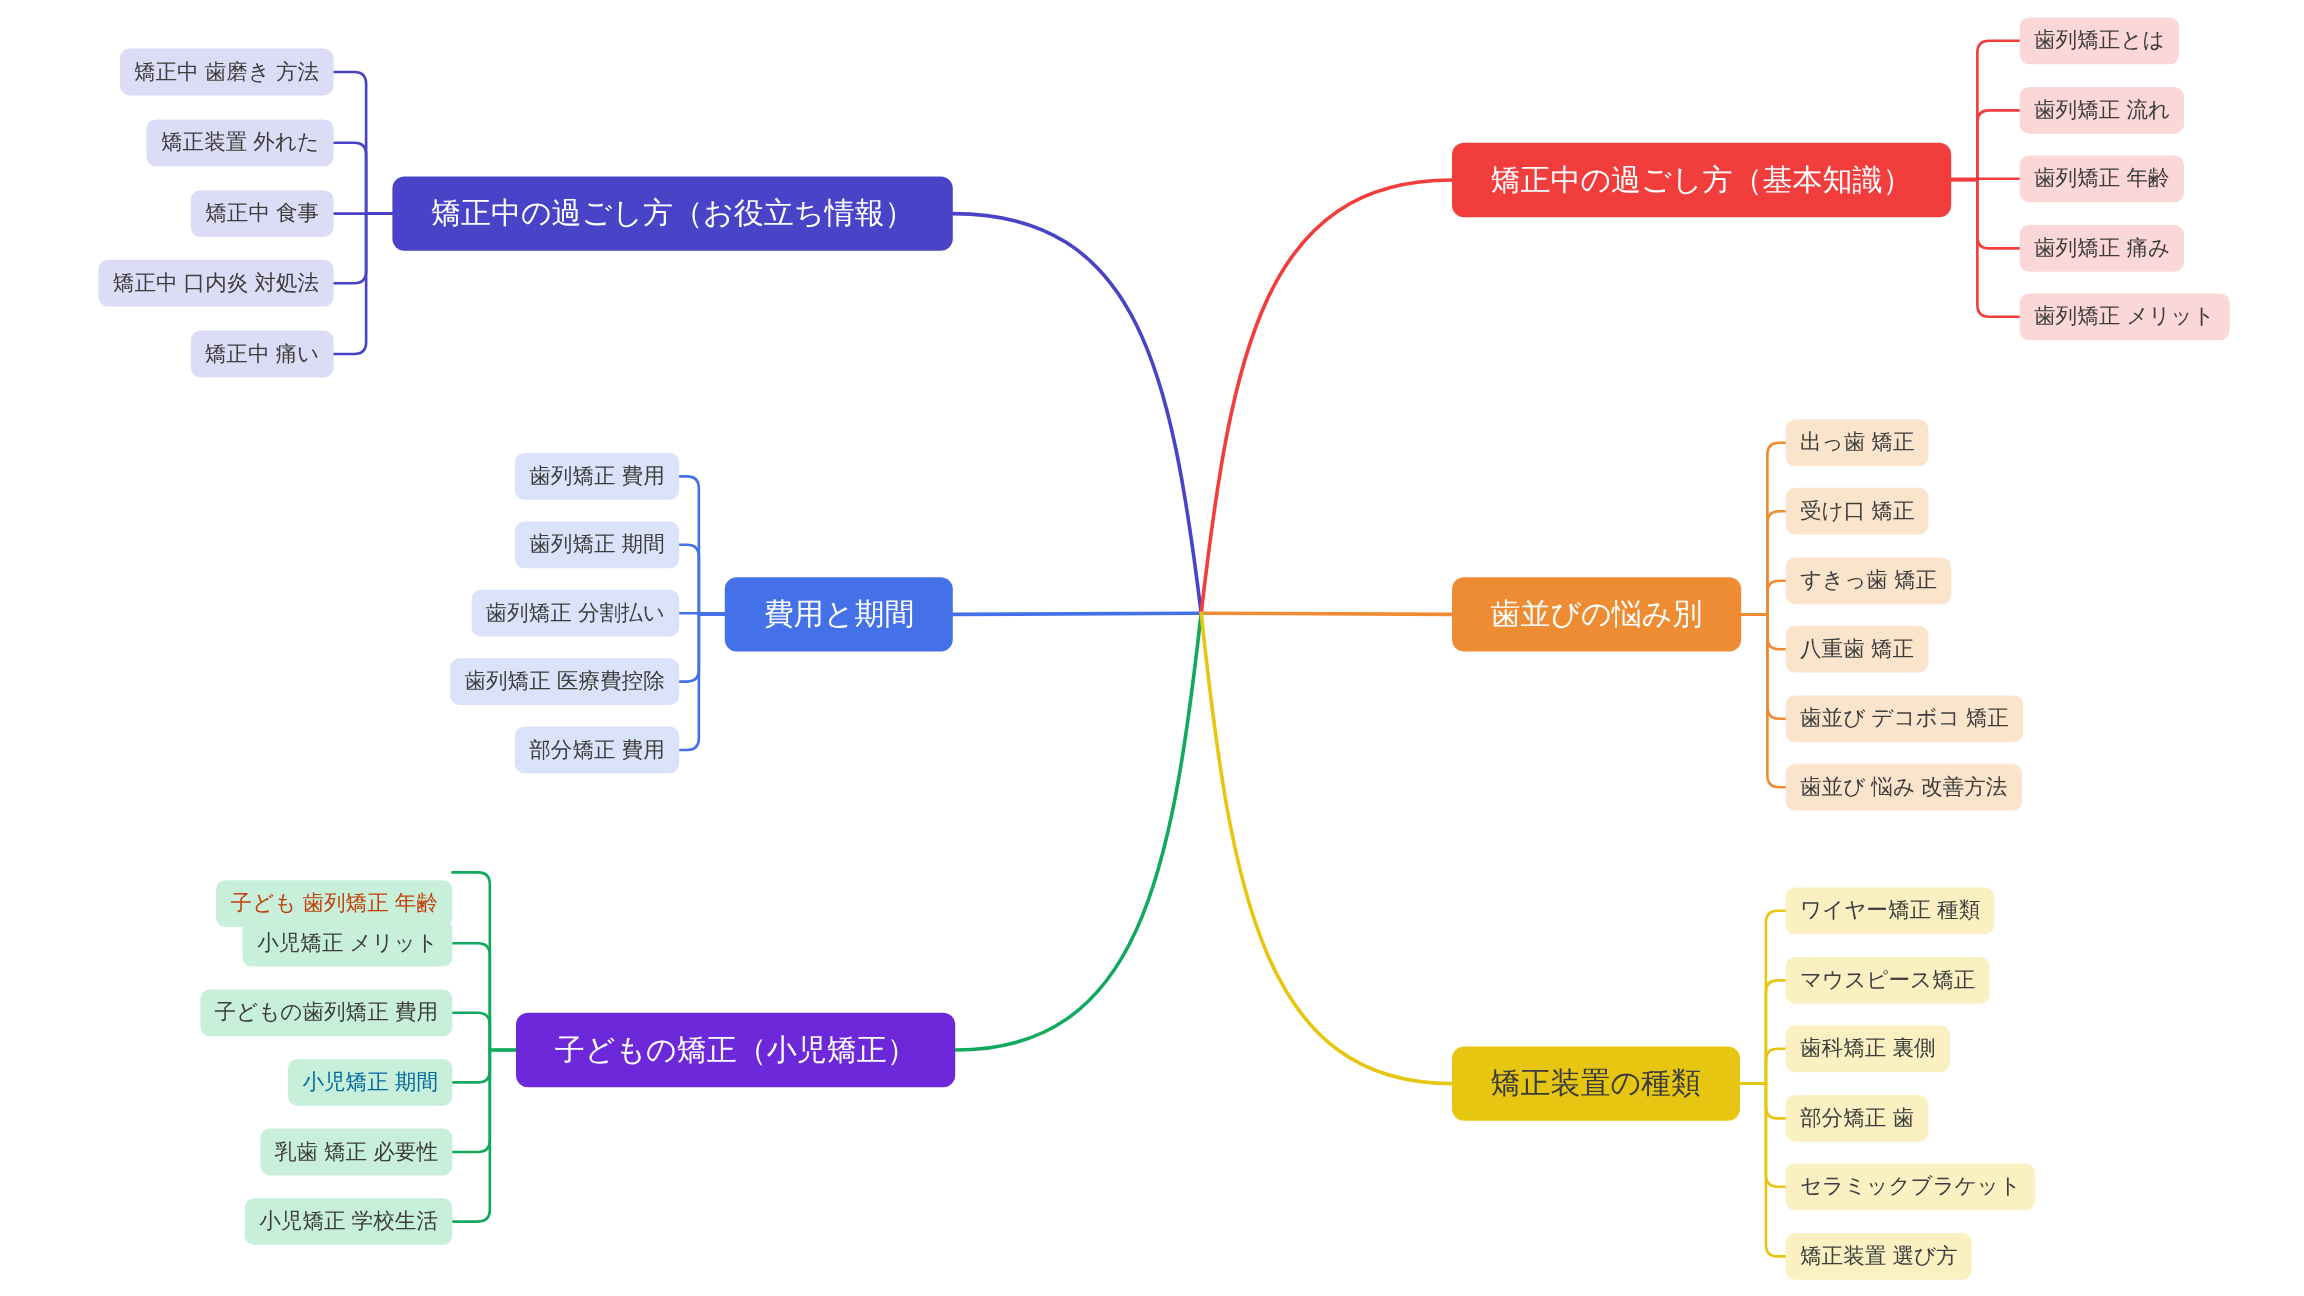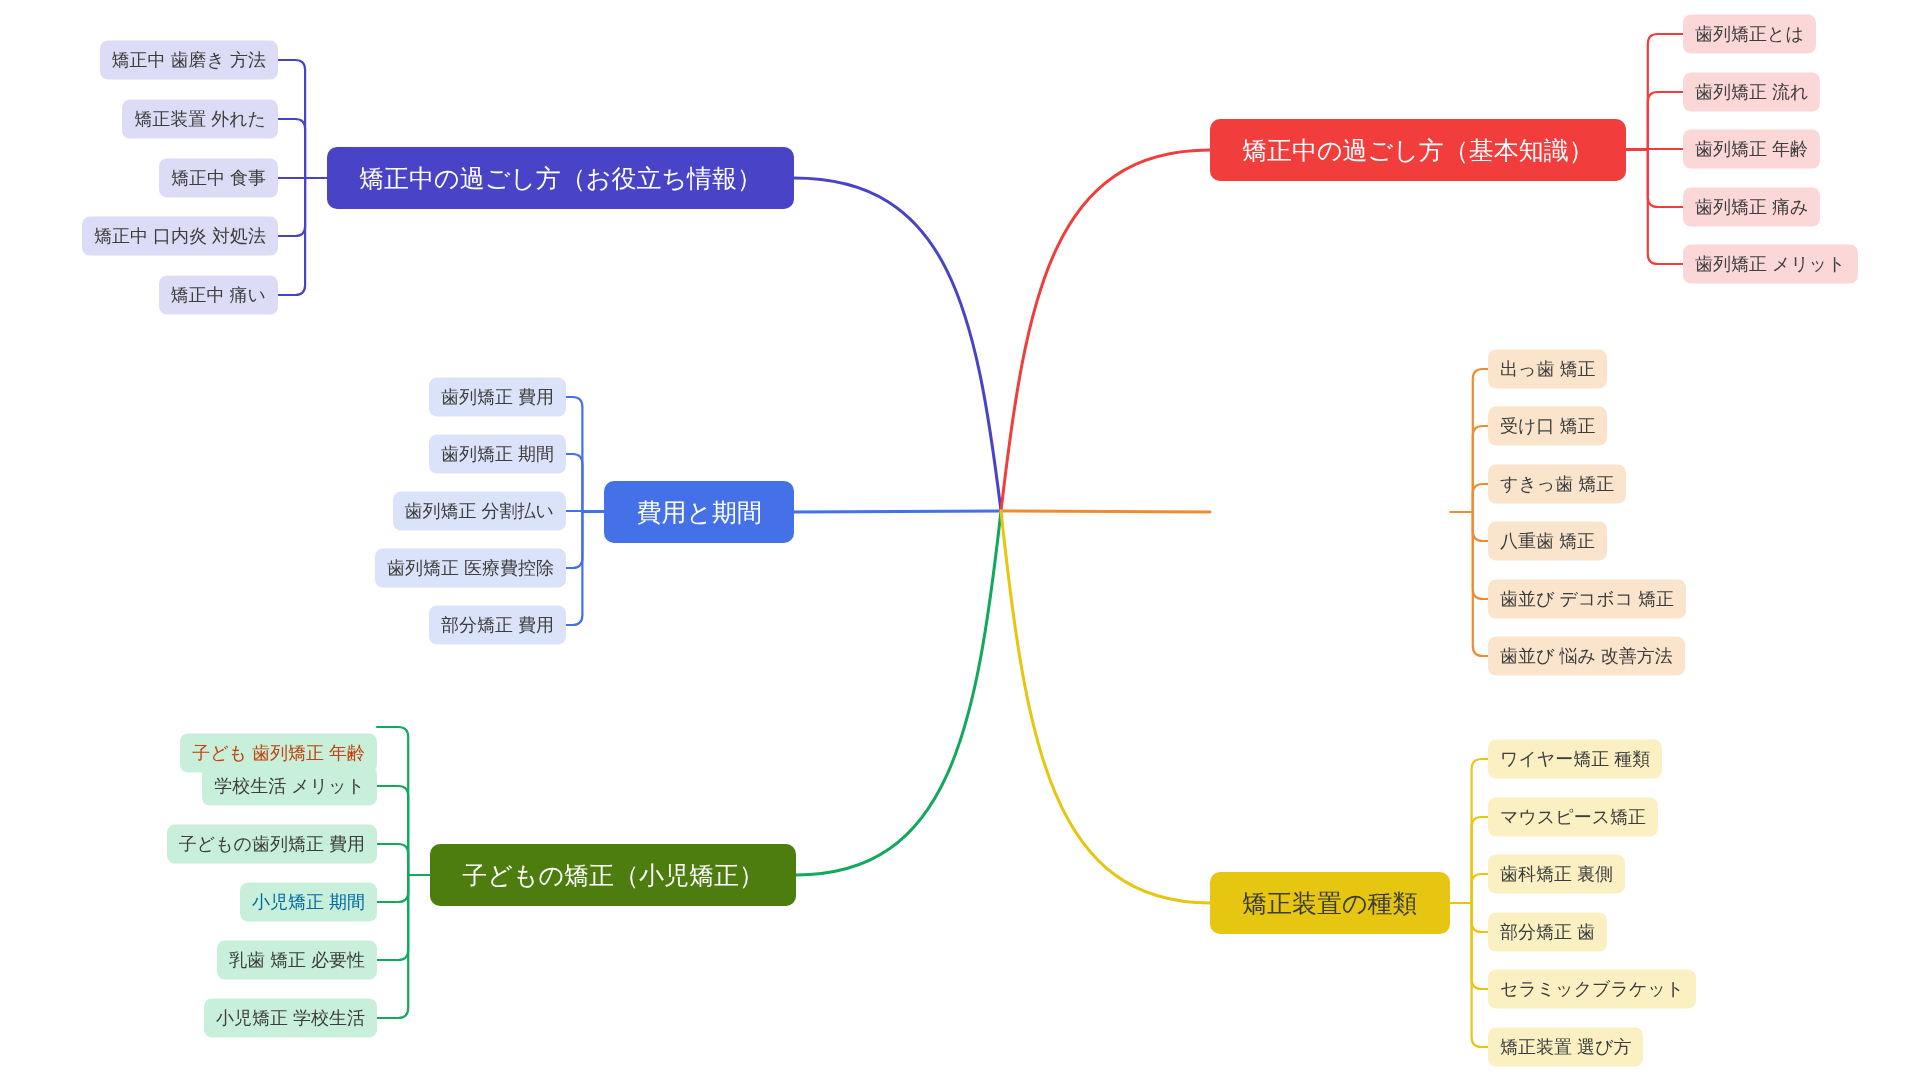--- a/index.html
+++ b/index.html
@@ -84,33 +84,34 @@
       <div class="node child-node" style="top: 119px; right: 1642px; background: rgb(221, 220, 246); color: rgb(61, 61, 61);">矯正装置 外れた</div>
       <div class="node child-node" style="top: 178px; right: 1642px; background: rgb(221, 220, 246); color: rgb(61, 61, 61);">矯正中 食事</div>
       <div class="node child-node" style="top: 236px; right: 1642px; background: rgb(221, 220, 246); color: rgb(61, 61, 61);">矯正中 口内炎 対処法</div>
       <div class="node child-node" style="top: 295px; right: 1642px; background: rgb(221, 220, 246); color: rgb(61, 61, 61);">矯正中 痛い</div>
       <div class="node branch-node" style="top: 512px; right: 1126px; background: rgb(68, 112, 232); color: rgb(255, 255, 255);">費用と期間</div>
       <div class="node child-node" style="top: 397px; right: 1354px; background: rgb(218, 227, 249); color: rgb(61, 61, 61);">歯列矯正 費用</div>
       <div class="node child-node" style="top: 454px; right: 1354px; background: rgb(218, 227, 249); color: rgb(61, 61, 61);">歯列矯正 期間</div>
       <div class="node child-node" style="top: 511px; right: 1354px; background: rgb(218, 227, 249); color: rgb(61, 61, 61);">歯列矯正 分割払い</div>
       <div class="node child-node" style="top: 568px; right: 1354px; background: rgb(218, 227, 249); color: rgb(61, 61, 61);">歯列矯正 医療費控除</div>
       <div class="node child-node" style="top: 625px; right: 1354px; background: rgb(218, 227, 249); color: rgb(61, 61, 61);">部分矯正 費用</div>
-      <div class="node branch-node" style="top: 875px; right: 1124px; background: #4d7c0f; color: rgb(255, 255, 255);">子どもの矯正（小児矯正）</div>
+      <div class="node branch-node" style="top: 875px; right: 1124px; background: #6d28d9; color: rgb(255, 255, 255);">子どもの矯正（小児矯正）</div>
       <div class="node child-node" style="top: 753px; right: 1543px; background: rgb(199, 239, 218); color: #c2410c;">子ども 歯列矯正 年齢</div>
-      <div class="node child-node" style="top: 786px; right: 1543px; background: rgb(199, 239, 218); color: rgb(61, 61, 61);">学校生活 メリット</div>
+      <div class="node child-node" style="top: 786px; right: 1543px; background: rgb(199, 239, 218); color: rgb(61, 61, 61);">小児矯正 メリット</div>
       <div class="node child-node" style="top: 844px; right: 1543px; background: rgb(199, 239, 218); color: rgb(61, 61, 61);">子どもの歯列矯正 費用</div>
       <div class="node child-node" style="top: 902px; right: 1543px; background: rgb(199, 239, 218); color: #0369a1;">小児矯正 期間</div>
       <div class="node child-node" style="top: 960px; right: 1543px; background: rgb(199, 239, 218); color: rgb(61, 61, 61);">乳歯 矯正 必要性</div>
       <div class="node child-node" style="top: 1018px; right: 1543px; background: rgb(199, 239, 218); color: rgb(61, 61, 61);">小児矯正 学校生活</div>
       <div class="node branch-node" style="top: 150px; left: 1210px; background: rgb(242, 61, 61); color: rgb(255, 255, 255);">矯正中の過ごし方（基本知識）</div>
       <div class="node child-node" style="top: 34px; left: 1683px; background: rgb(252, 215, 215); color: rgb(61, 61, 61);">歯列矯正とは</div>
       <div class="node child-node" style="top: 92px; left: 1683px; background: rgb(252, 215, 215); color: rgb(61, 61, 61);">歯列矯正 流れ</div>
       <div class="node child-node" style="top: 149px; left: 1683px; background: rgb(252, 215, 215); color: rgb(61, 61, 61);">歯列矯正 年齢</div>
       <div class="node child-node" style="top: 207px; left: 1683px; background: rgb(252, 215, 215); color: rgb(61, 61, 61);">歯列矯正 痛み</div>
       <div class="node child-node" style="top: 264px; left: 1683px; background: rgb(252, 215, 215); color: rgb(61, 61, 61);">歯列矯正 メリット</div>
+      <div class="node branch-node" style="top: 512px; left: 1210px; background: rgb(238, 140, 52); color: rgb(255, 255, 255);">歯並びの悩み別</div>
       <div class="node child-node" style="top: 369px; left: 1488px; background: rgb(251, 228, 204); color: rgb(61, 61, 61);">出っ歯 矯正</div>
       <div class="node child-node" style="top: 426px; left: 1488px; background: rgb(251, 228, 204); color: rgb(61, 61, 61);">受け口 矯正</div>
       <div class="node child-node" style="top: 484px; left: 1488px; background: rgb(251, 228, 204); color: rgb(61, 61, 61);">すきっ歯 矯正</div>
       <div class="node child-node" style="top: 541px; left: 1488px; background: rgb(251, 228, 204); color: rgb(61, 61, 61);">八重歯 矯正</div>
       <div class="node child-node" style="top: 599px; left: 1488px; background: rgb(251, 228, 204); color: rgb(61, 61, 61);">歯並び デコボコ 矯正</div>
       <div class="node child-node" style="top: 656px; left: 1488px; background: rgb(251, 228, 204); color: rgb(61, 61, 61);">歯並び 悩み 改善方法</div>
       <div class="node branch-node" style="top: 903px; left: 1210px; background: rgb(231, 198, 17); color: rgb(59, 59, 59);">矯正装置の種類</div>
       <div class="node child-node" style="top: 759px; left: 1488px; background: rgb(250, 240, 194); color: rgb(61, 61, 61);">ワイヤー矯正 種類</div>
       <div class="node child-node" style="top: 817px; left: 1488px; background: rgb(250, 240, 194); color: rgb(61, 61, 61);">マウスピース矯正</div>
       <div class="node child-node" style="top: 874px; left: 1488px; background: rgb(250, 240, 194); color: rgb(61, 61, 61);">歯科矯正 裏側</div>

